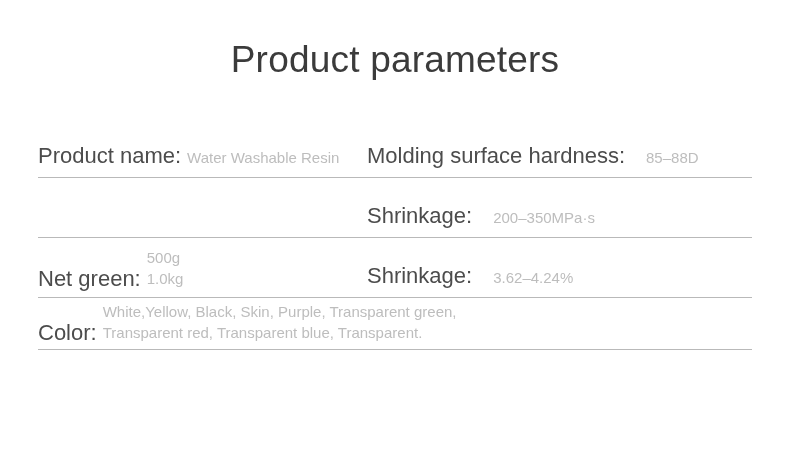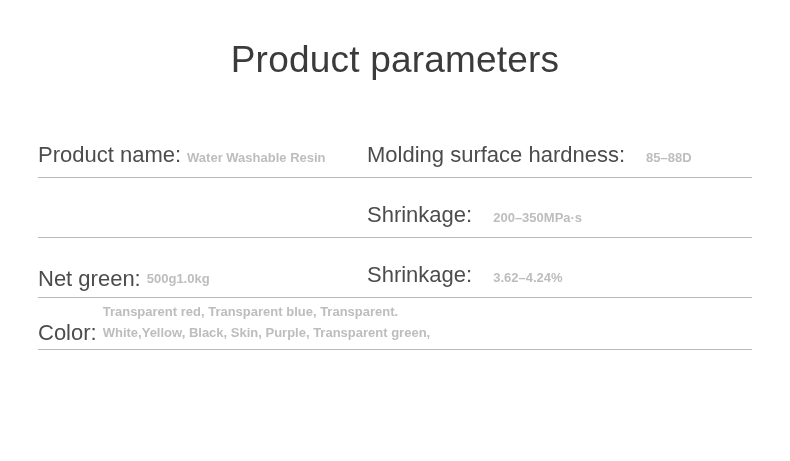--- a/index.html
+++ b/index.html
@@ -65,40 +65,40 @@
   .cell-left  { left: 0px; }
   .cell-right { left: 329px; gap: 15px; }
 
   .spec-label {
     font-size: 22px;
     color: #4c4c4c;
     font-weight: 400;
     line-height: 20px;
   }
   .spec-value {
-    font-size: 13px;
+    font-size: 15px;
     color: #bdbdbd;
-    font-weight: 700;
+    font-weight: 400;
     line-height: 20px;
     margin-left: 6px;
   }
 
   
   .cell-stack {
     position: absolute;
     left: 0px;
     bottom: 8px;
     display: flex;
     align-items: flex-end;
     white-space: nowrap;
   }
   .stack-values {
     margin-left: 6px;
     display: flex;
-    flex-direction: row;
+    flex-direction: column;
     line-height: 21px;
   }
   .stack-values .spec-value {
     margin-left: 0;
     line-height: 21px;
   }
 
   
   .cell-multiline {
     position: absolute;
@@ -158,20 +158,20 @@
         <span class="spec-label">Shrinkage:</span>
         <span class="spec-value">3.62–4.24%</span>
       </div>
     </div>
 
 
     <div class="spec-row row-color">
       <div class="cell-multiline">
         <span class="spec-label">Color:</span>
         <span class="multiline-values">
+          <span class="spec-value">White,Yellow, Black, Skin, Purple, Transparent green,</span>
           <span class="spec-value">Transparent red, Transparent blue, Transparent.</span>
-          <span class="spec-value">White,Yellow, Black, Skin, Purple, Transparent green,</span>
         </span>
       </div>
     </div>
 
   </div>
 </div>
 
 </body></html>

